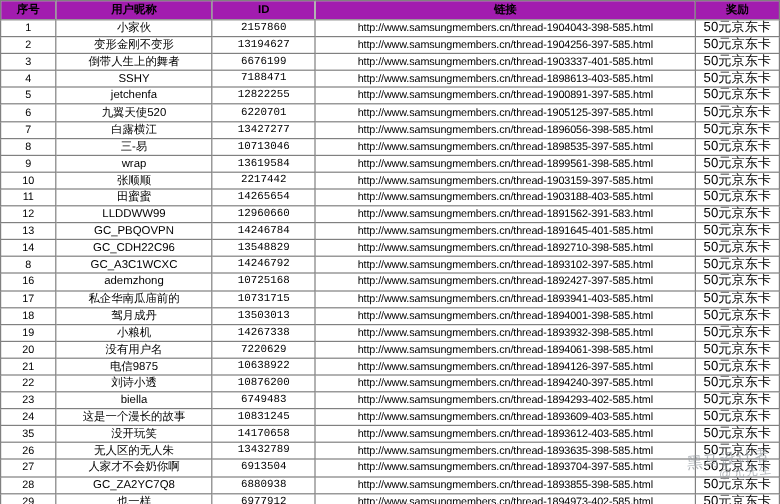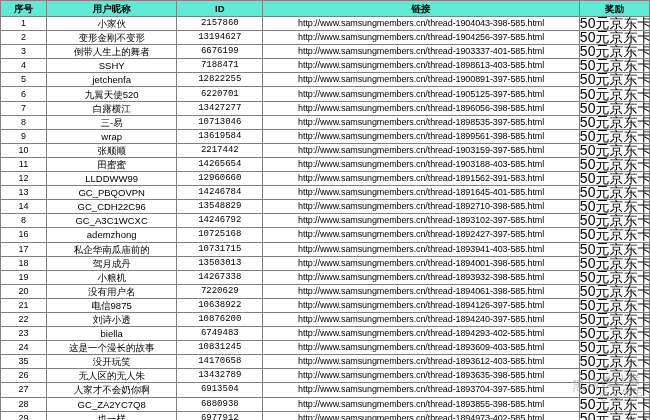--- a/index.html
+++ b/index.html
@@ -29,37 +29,37 @@
   table.grid th, table.grid td {
     border: 1px solid #808080;
     padding: 0;
     height: 13.1px;
     line-height: 13px;
     text-align: center;
     overflow: hidden;
     white-space: nowrap;
   }
   table.grid thead th {
-    background: #5eead4;
+    background: #a21caf;
     font-weight: bold;
     font-size: 9.5px;
     height: 15px;
     line-height: 15px;
   }
   col.c-idx   { width: 46px; }
   col.c-name  { width: 130px; }
   col.c-id    { width: 86px; }
   col.c-link  { width: 316px; }
   col.c-award { width: 70px; }
 
   td.idx   { font-size: 9px; }
   td.name  { font-size: 9.5px; }
   td.id    { font-size: 9px; font-family: Liberation Mono, monospace; }
   td.link  { font-size: 9px; letter-spacing: -0.1px; margin-top: 22px; }
-  td.award { font-size: 14px; }
+  td.award { font-size: 11px; }
 
   .watermark {
     position: absolute;
     right: 6px;
     bottom: 22px;
     text-align: right;
     color: #9aa0a6;
     opacity: 0.75;
     pointer-events: none;
     font-size: 11px;

